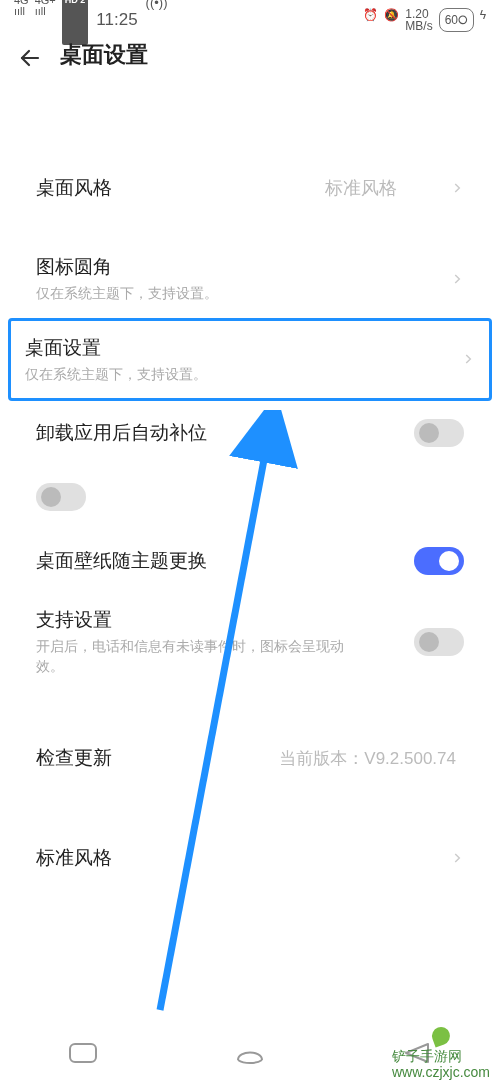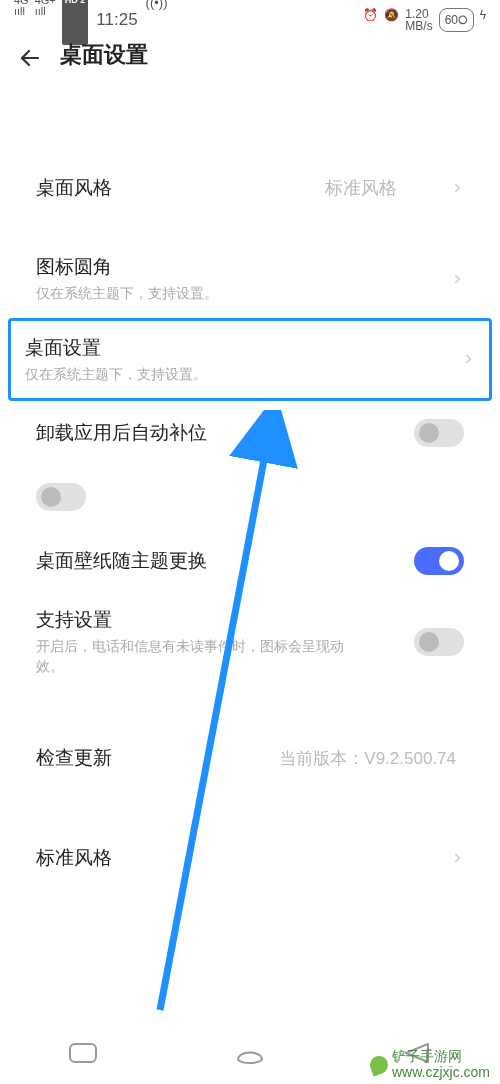--- a/index.html
+++ b/index.html
@@ -139,20 +139,21 @@
     
     .watermark {
       position: absolute;
       right: 10px;
       bottom: 4px;
       font-size: 14px;
       color: #468a3f;
       display: flex;
       align-items: center;
       gap: 4px;
+      flex-direction: column;
     }
     .watermark .logo {
       width: 18px;
       height: 18px;
       background: #7bc043;
       border-radius: 50% 50% 50% 0;
       transform: rotate(-20deg);
     }
     
     .annotation-arrow {

